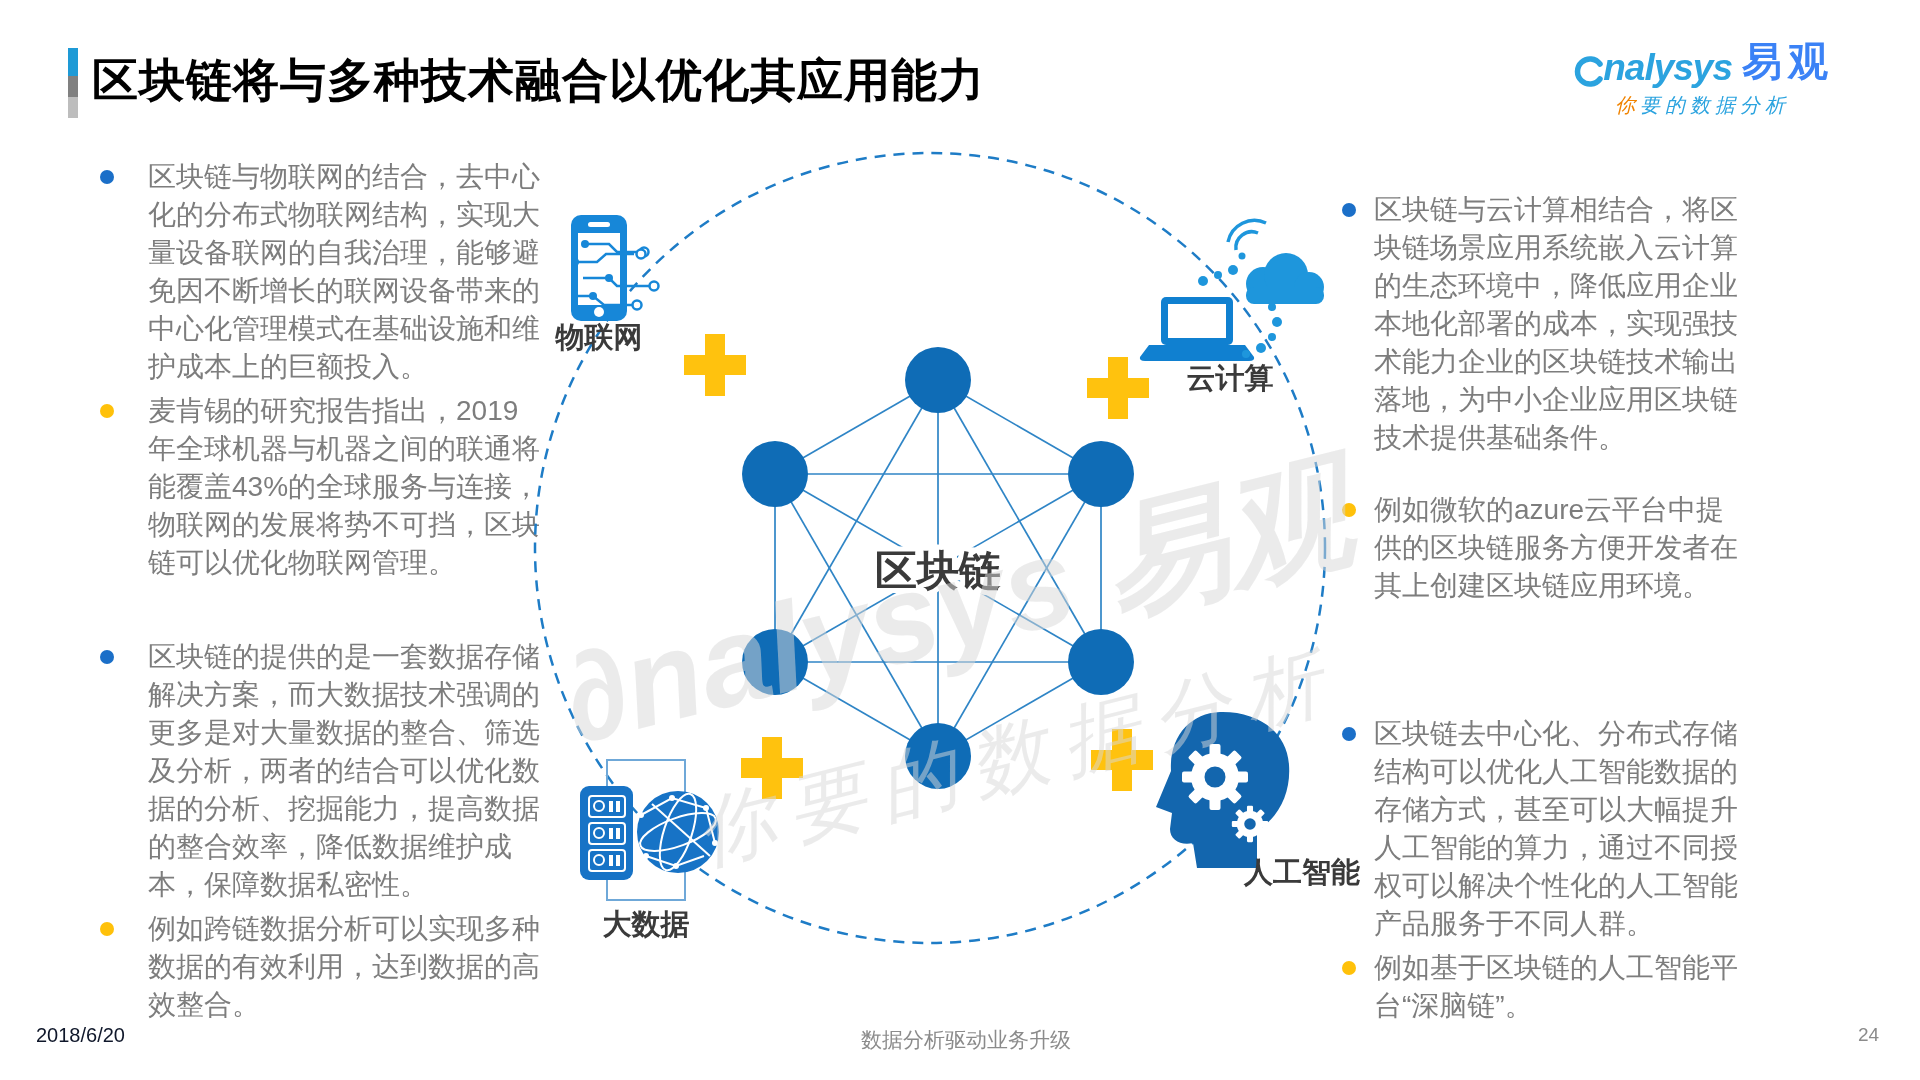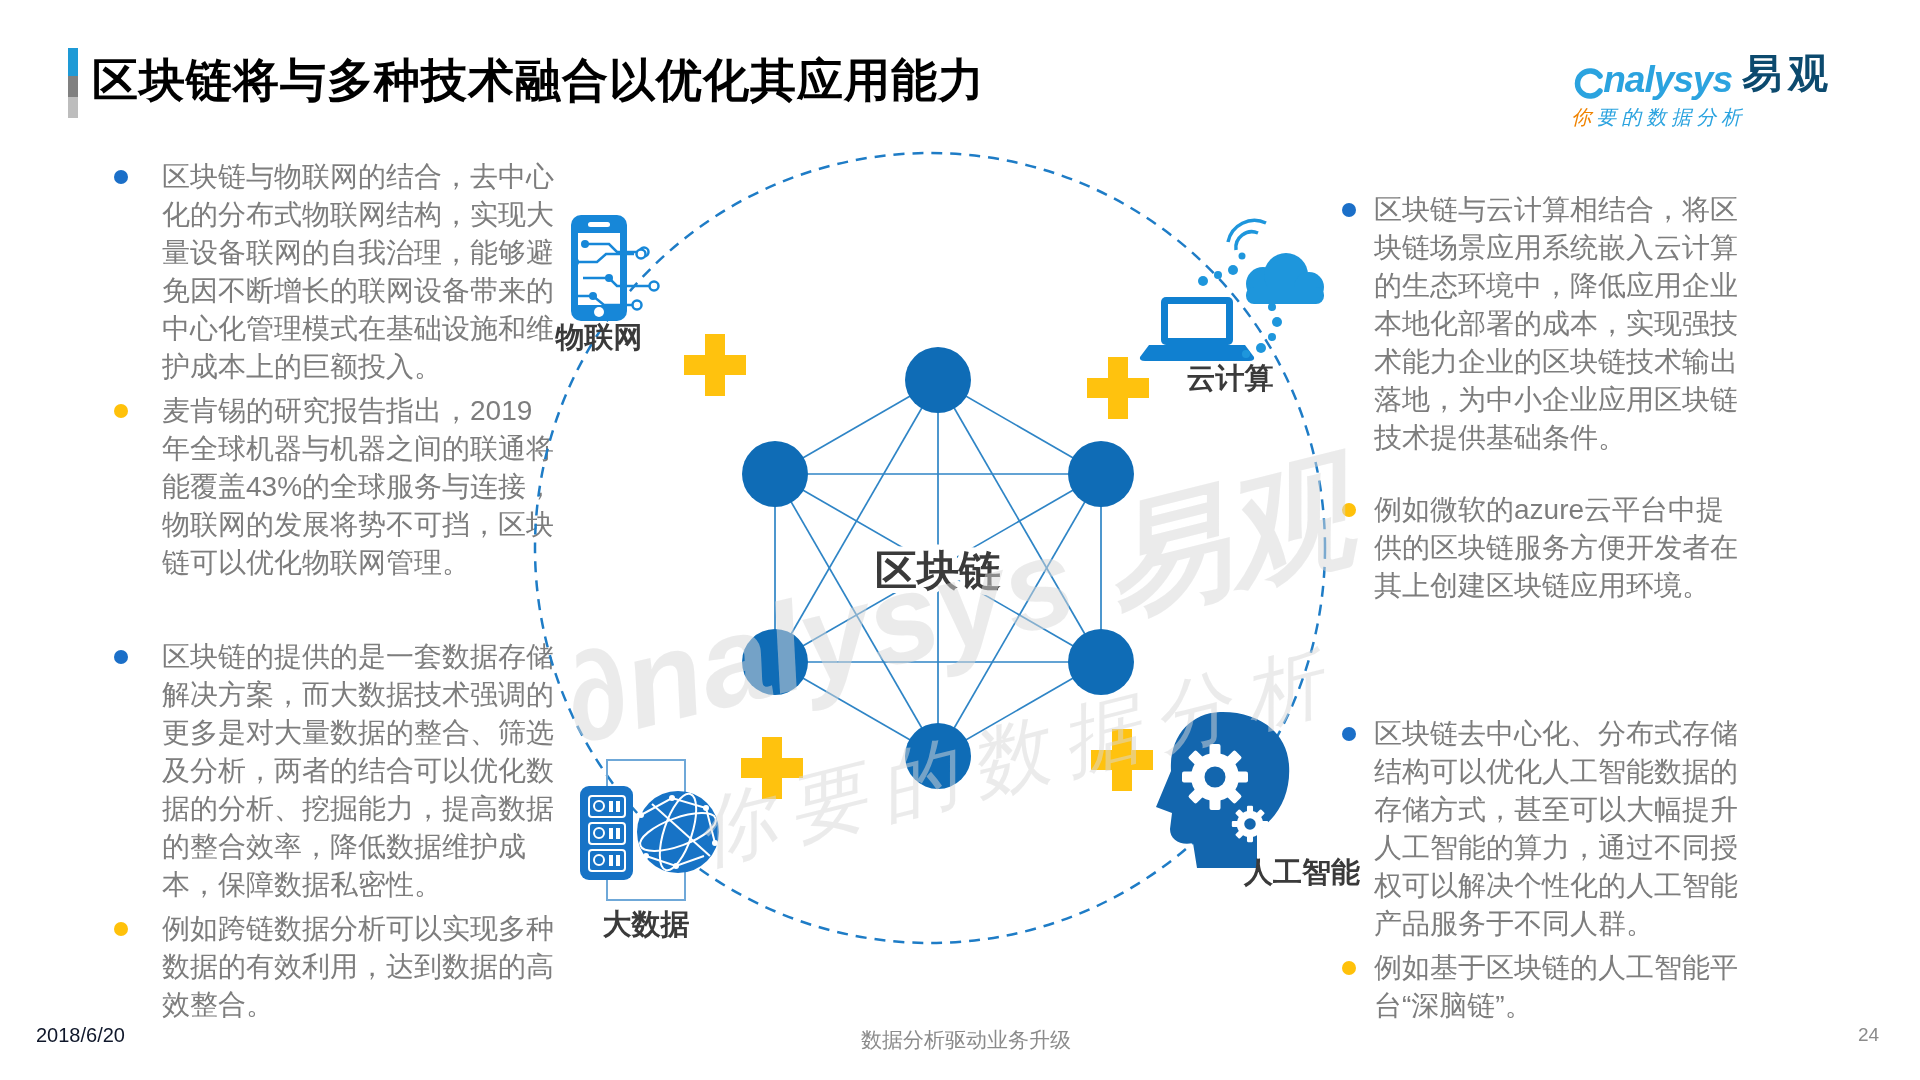--- a/index.html
+++ b/index.html
@@ -11,35 +11,35 @@
   
   .accent-bar{position:absolute;left:68px;top:48px;width:10px;height:70px;}
   .accent-bar .seg1{width:10px;height:28px;background:#1E9AD6;}
   .accent-bar .seg2{width:10px;height:21px;background:#808080;}
   .accent-bar .seg3{width:10px;height:21px;background:#BDBDBD;}
   .page-title{
     position:absolute;left:92px;top:50px;
     font-size:46px;font-weight:bold;color:#000000;letter-spacing:1px;
     white-space:nowrap;
   }
-  .logo{position:absolute;right:86px;top:34px;text-align:left;margin-top:12px;}
+  .logo{position:absolute;right:86px;top:34px;text-align:center;}
   .logo .brand-row{display:flex;align-items:flex-end;justify-content:flex-end;}
   .logo .brand-latin{font-size:37px;font-weight:bold;font-style:italic;color:#2BA3DF;letter-spacing:-1px;}
-  .logo .brand-cn{font-size:40px;font-weight:bold;color:#0c4a6e;margin-left:10px;letter-spacing:6px;}
+  .logo .brand-cn{font-size:40px;font-weight:bold;color:#3b82f6;margin-left:10px;letter-spacing:6px;}
   .logo .tagline{margin-top:3px;font-style:italic;font-size:20px;letter-spacing:5px;color:#2BA3DF;}
   .logo .tagline .first{color:#F08300;}
   
   .col{position:absolute;list-style:none;margin:0;padding:0;color:#7D7D7D;font-size:28px;line-height:38px;}
   .col li{position:relative;margin:0;}
   .col li .dot{
     position:absolute;left:2px;top:12px;width:14px;height:14px;border-radius:50%;
   }
   .dot-blue{background:#1B6FC8;}
   .dot-yellow{background:#FFC10A;}
-  .col-left{left:112px;top:158px;width:445px;}
+  .col-left{left:98px;top:158px;width:445px;}
   .col-left li{padding-left:50px;width:395px;}
   .col-left li.m-small{margin-top:6px;}
   .col-left li.m-big{margin-top:56px;}
   .col-right{left:1340px;top:191px;width:406px;}
   .col-right li{padding-left:34px;width:372px;}
   .col-right li.m-small{margin-top:6px;}
   .col-right li.m-mid{margin-top:34px;}
   .col-right li.m-big{margin-top:110px;}
   
   .diagram{position:absolute;left:440px;top:120px;}

